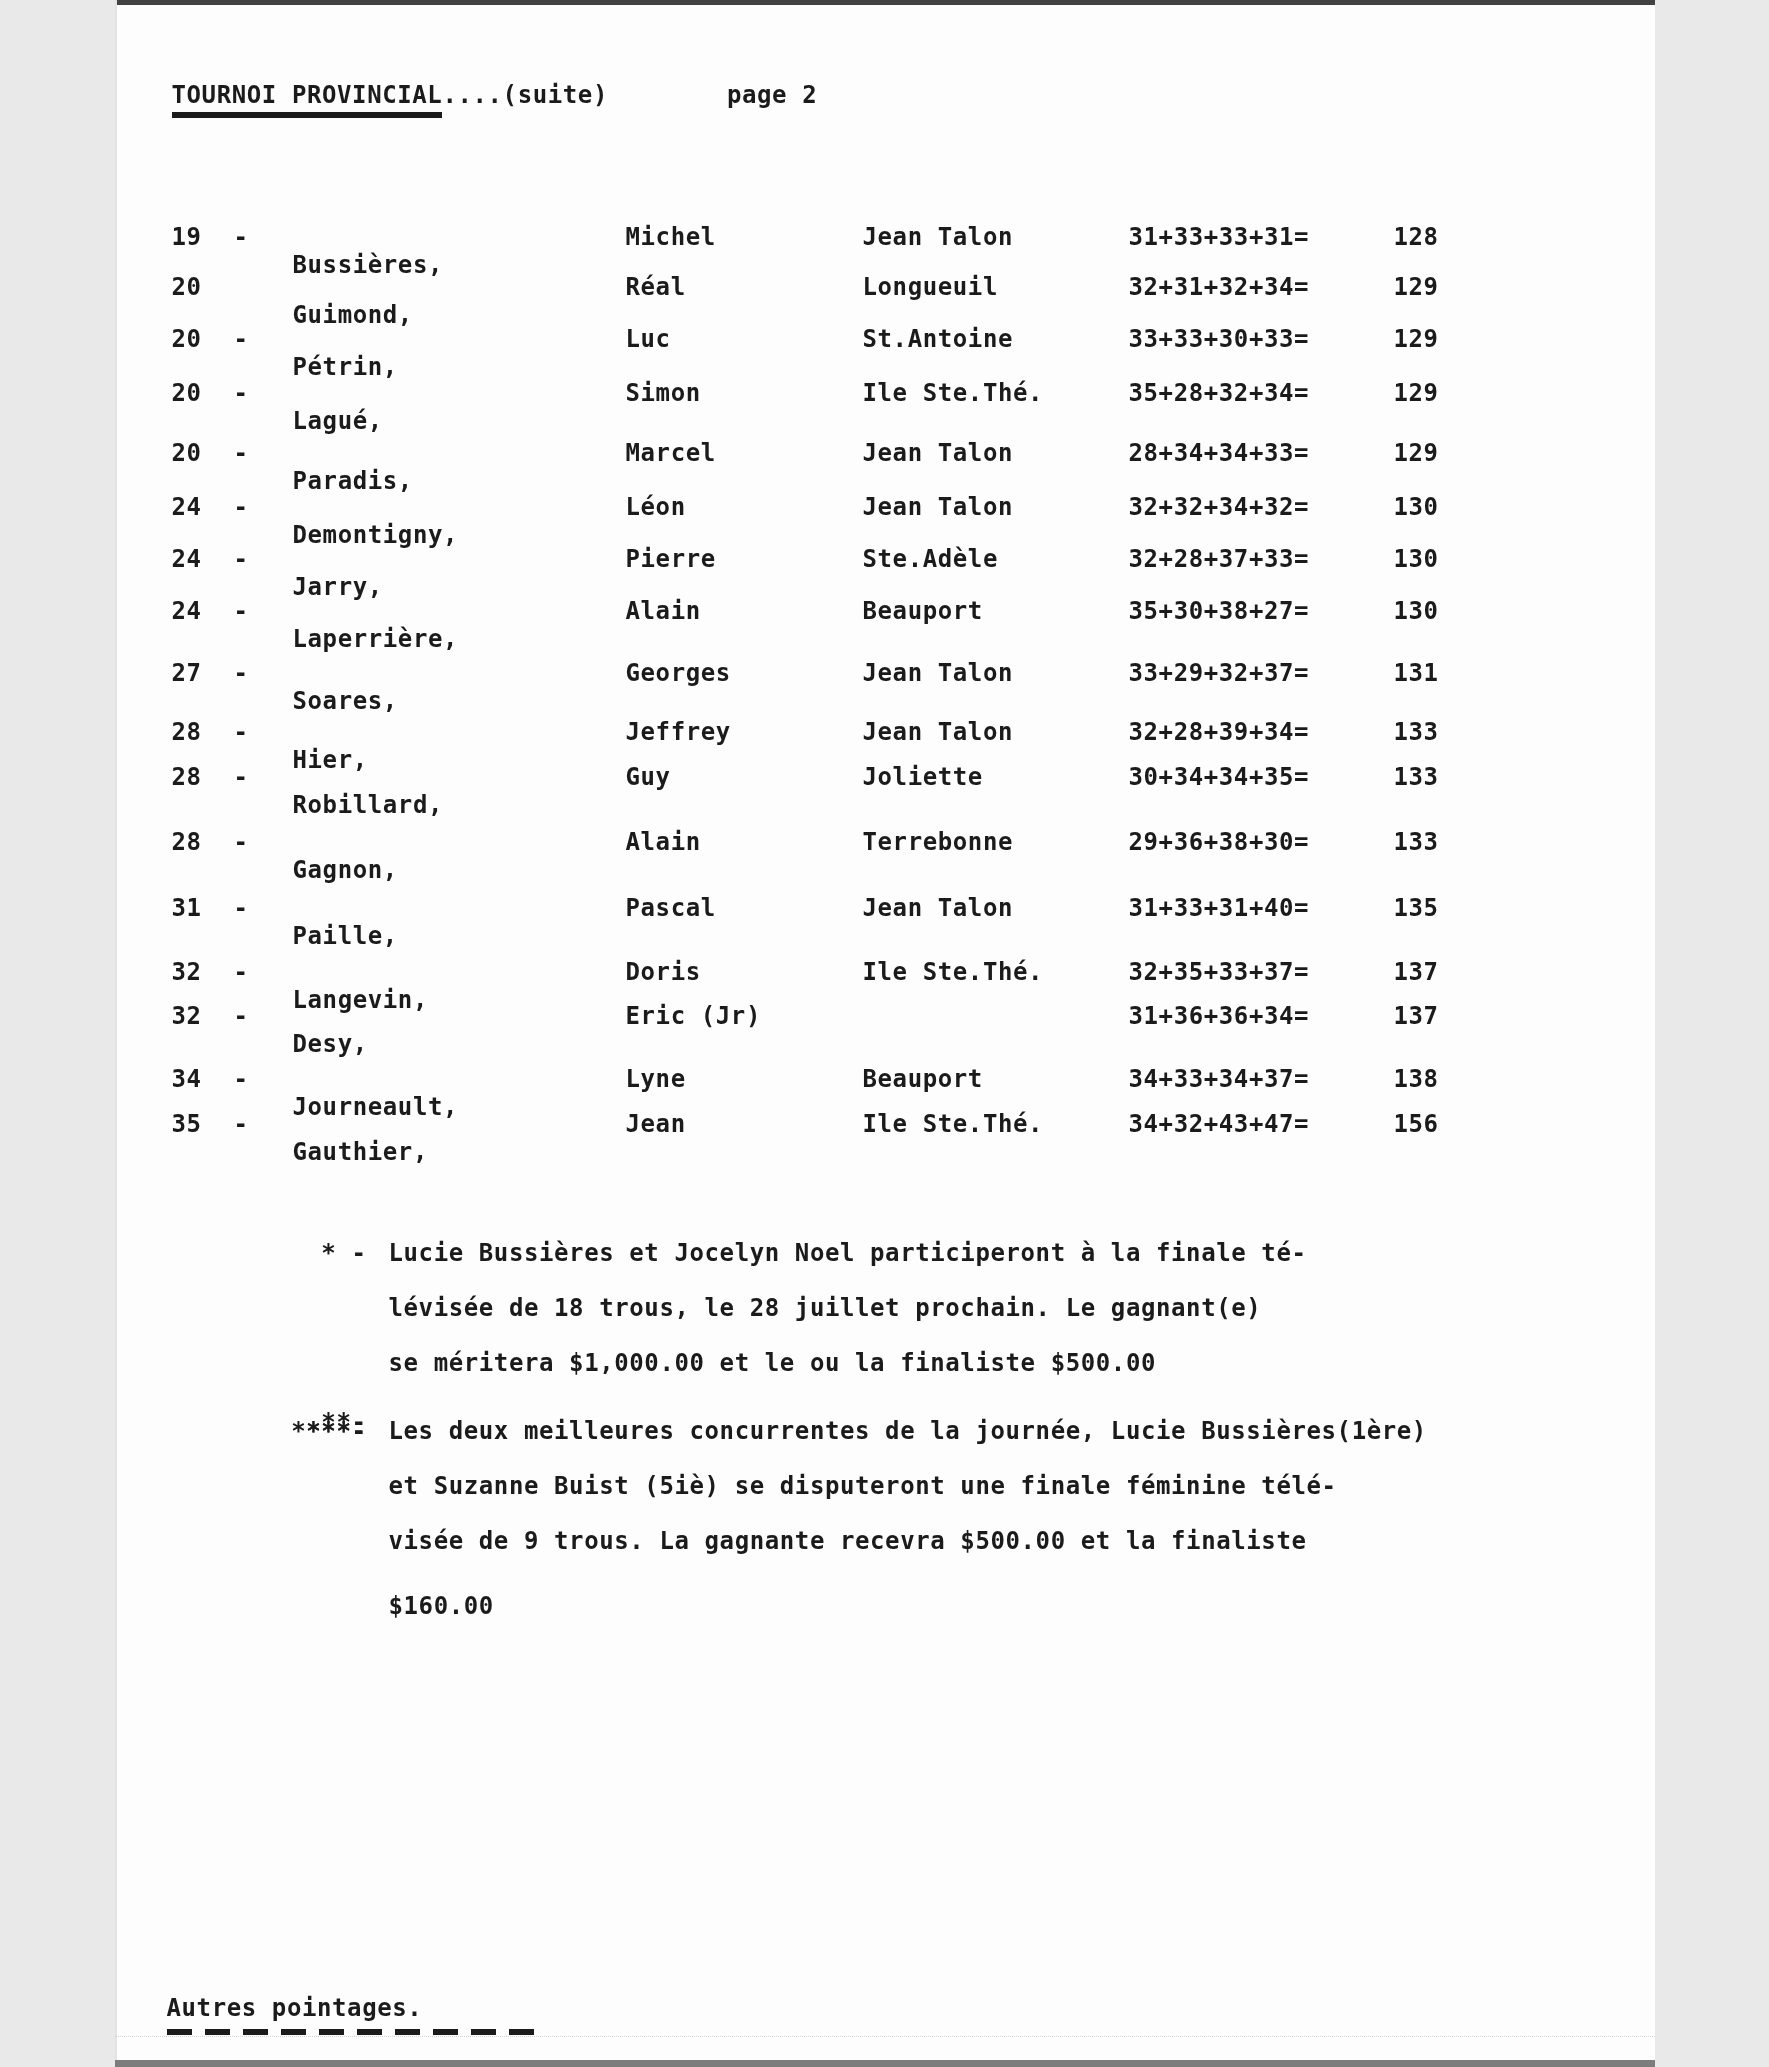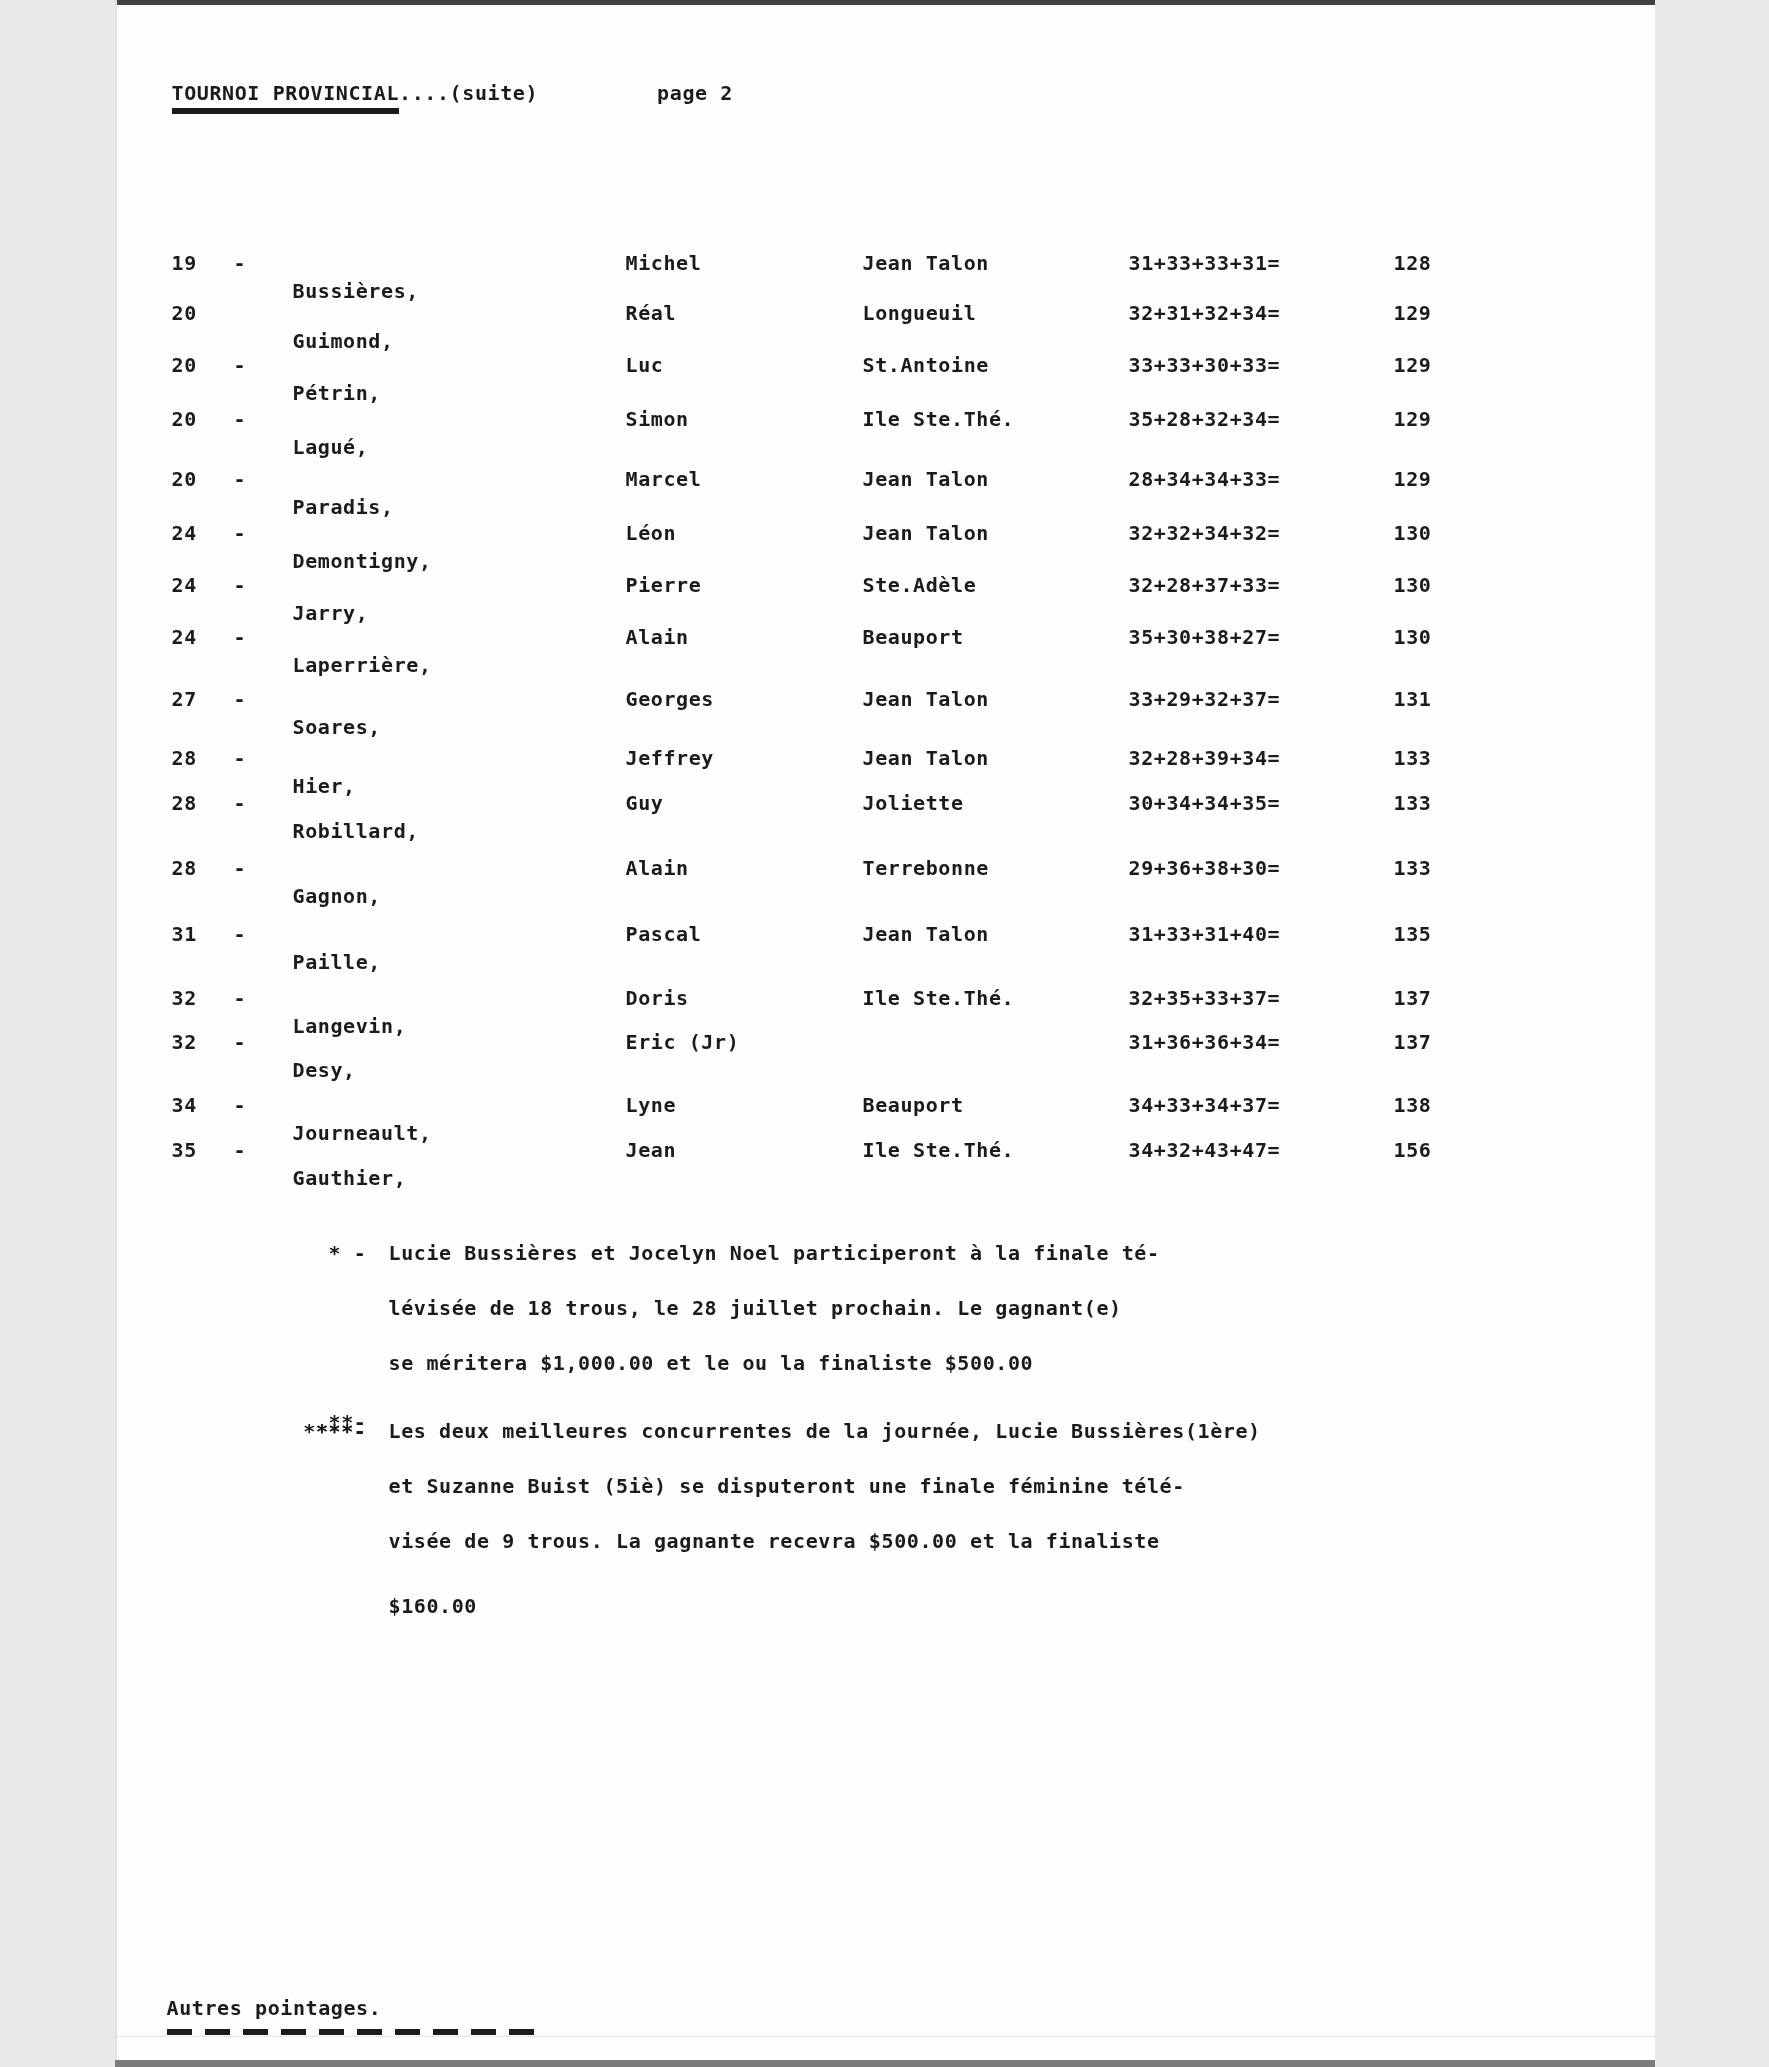--- a/index.html
+++ b/index.html
@@ -3,38 +3,38 @@
 <meta charset="utf-8">
 <style>
   html,body{margin:0;padding:0;background:#e9e9e9;}
   .page{
     position:relative;
     width:1540px;height:2068px;
     margin:0 auto;
     background:var(--paper,#fdfdfd);
     color:var(--ink,#1b1b1b);
     font-family:"DejaVu Sans Mono","Liberation Mono",monospace;
-    font-size:20px;
+    font-size:24px;
     font-weight:700;
     letter-spacing:0.6px;
     overflow:hidden;
   }
   
   .scan-top{position:absolute;top:0;left:0;right:0;height:4.7px;background:#424242;}
   .scan-bottom{position:absolute;bottom:0;left:0;right:0;height:8.5px;background:#7c7c7c;}
   .scan-left{position:absolute;top:0;bottom:0;left:0;width:2.8px;background:#e3e3e3;}
   .perforation{position:absolute;top:2036px;left:0;right:0;border-top:1.9px dotted #cccccc;opacity:.8;}
 
   
   .header{position:absolute;top:81px;left:57px;display:flex;align-items:baseline;white-space:pre;}
   .title-underline{border-bottom:6.6px solid var(--ink,#1b1b1b);padding-bottom:2.8px;}
   .page-label{margin-left:119px;}
 
   
-  .results{position:absolute;top:244px;left:0;right:0;}
+  .results{position:absolute;top:218px;left:0;right:0;}
   .row{position:relative;height:38px;line-height:38px;white-space:pre;}
   .row span{position:absolute;top:0;}
   .c-rank{left:57px;}
   .c-sep{left:119px;}
   .c-last{left:178px;margin-top:28px;}
   .c-first{left:511px;}
   .c-club{left:748px;}
   .c-sums{left:1014px;}
   .c-total{left:1279px;}
 

